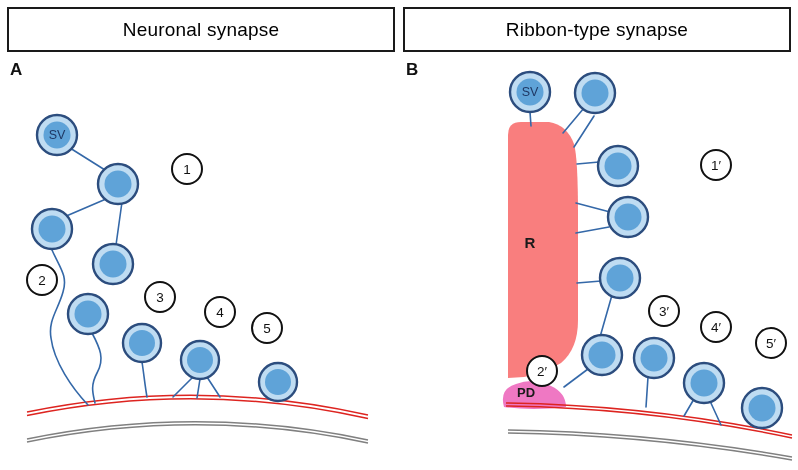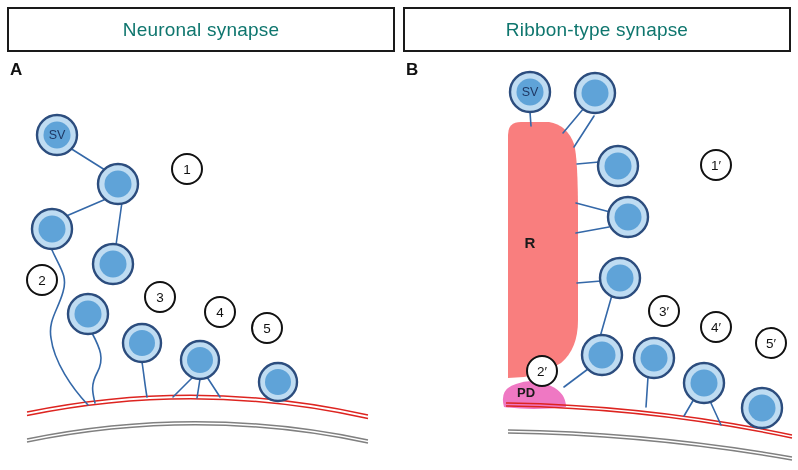--- a/index.html
+++ b/index.html
@@ -4,21 +4,21 @@
 <style>
   html,body{margin:0;padding:0;background:#fff;}
   .stage{
     position:relative;width:798px;height:470px;background:#ffffff;overflow:hidden;
     font-family:"Liberation Sans", sans-serif;
   }
   .header-box{
     position:absolute;top:7px;height:45px;width:388px;box-sizing:border-box;
     border:2px solid #1a1a1a;background:#ffffff;
     display:flex;align-items:center;justify-content:center;
-    font-size:19px;color:#0f766e;letter-spacing:.2px;
+    font-size:19px;color:#000000;letter-spacing:.2px;
   }
   .header-box.left{left:7px;}
   .header-box.right{left:403px;}
   .panel-letter{
     position:absolute;top:60px;font-size:17px;font-weight:bold;color:#111;
   }
   .panel-letter.left{left:10px;}
   .panel-letter.right{left:406px;}
   svg.art{position:absolute;left:0;top:0;}
   .v-outer{fill:var(--vesicle-ring);stroke:var(--vesicle-border);stroke-width:2.4;}

